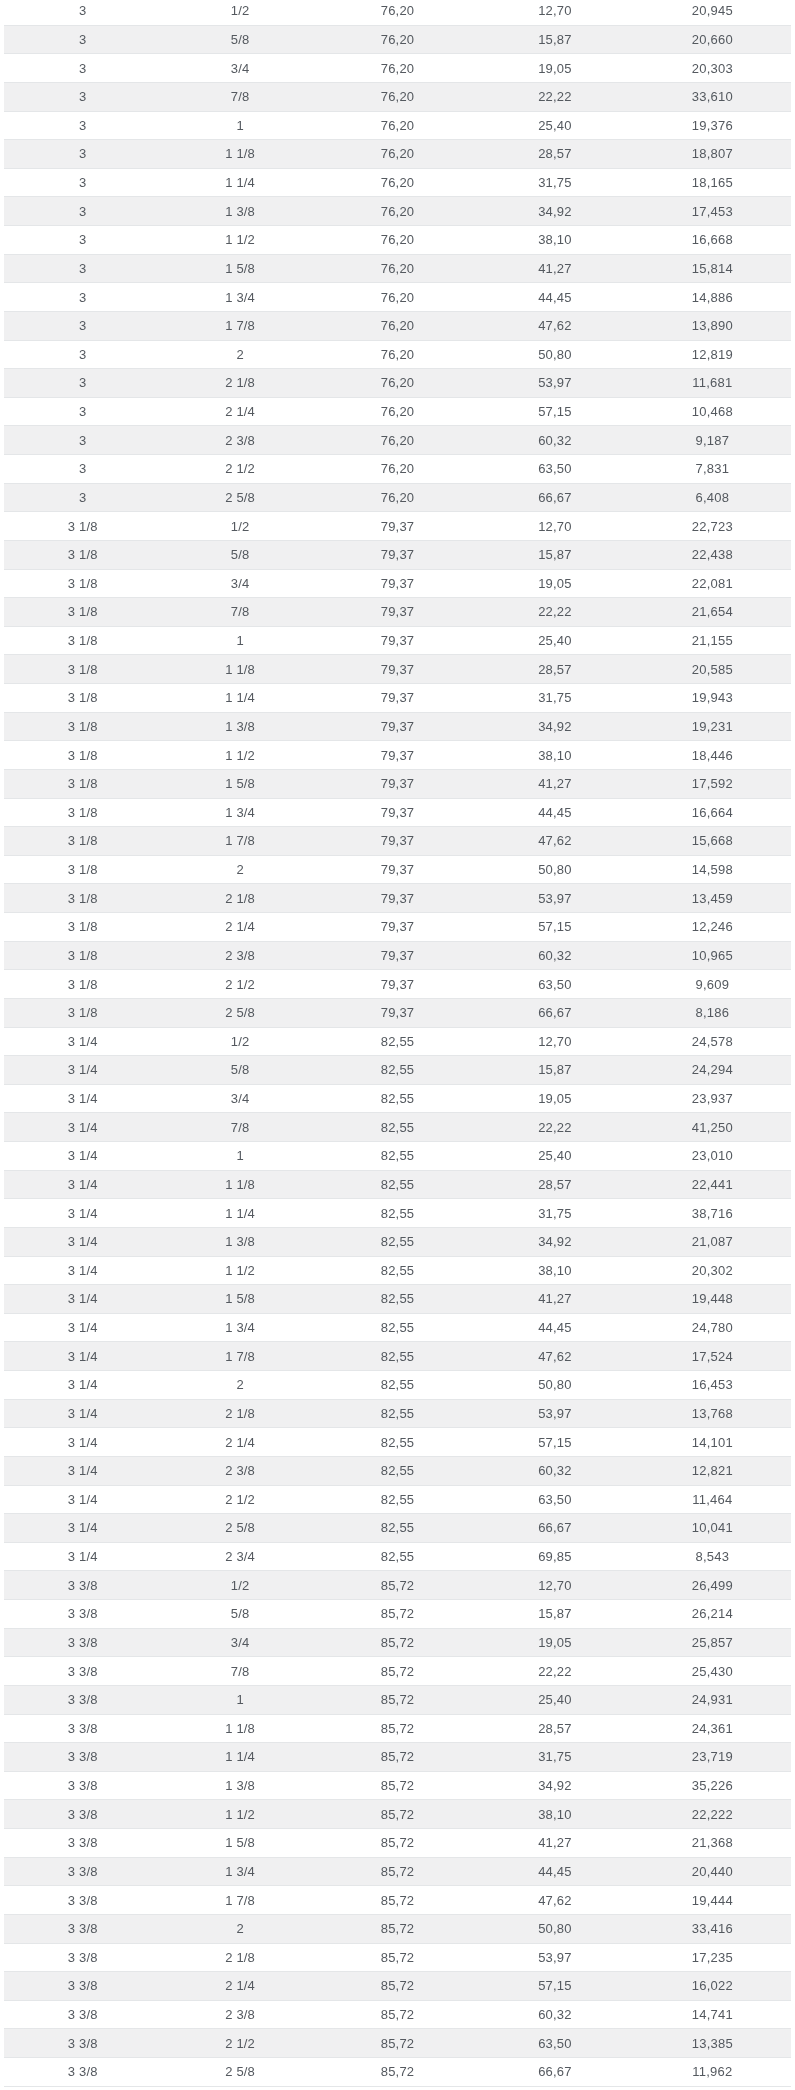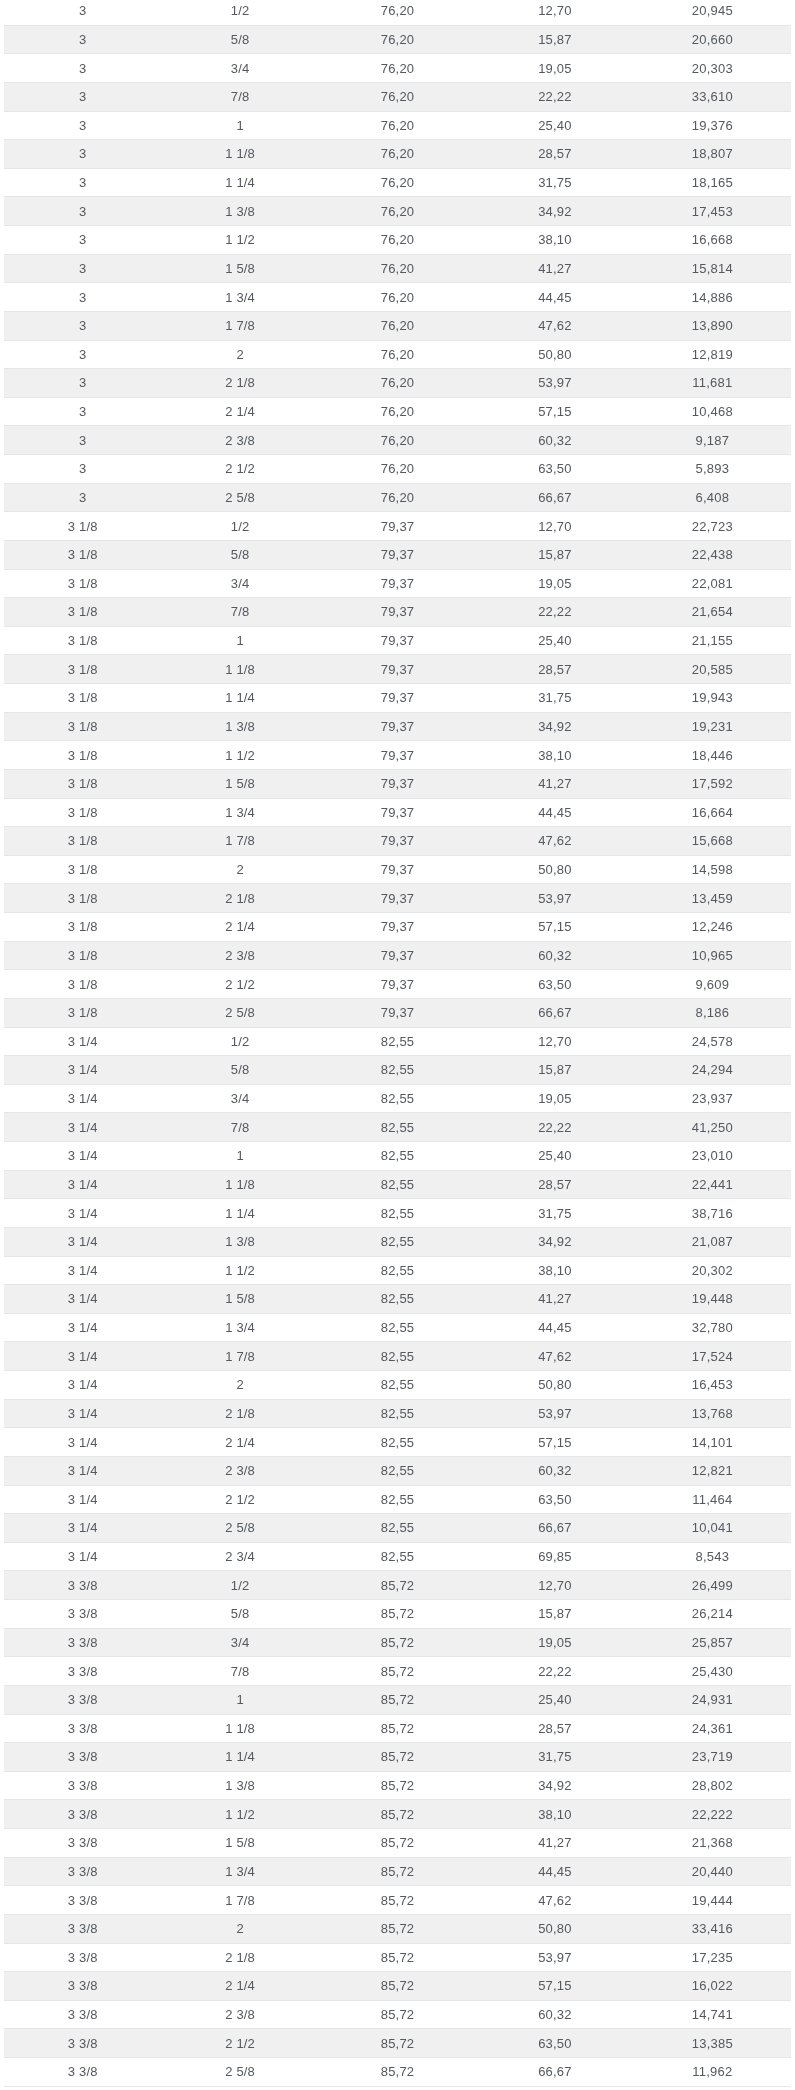--- a/index.html
+++ b/index.html
@@ -152,21 +152,21 @@
     <div class="cell">2 3/8</div>
     <div class="cell">76,20</div>
     <div class="cell">60,32</div>
     <div class="cell">9,187</div>
   </div>
     <div class="row">
     <div class="cell">3</div>
     <div class="cell">2 1/2</div>
     <div class="cell">76,20</div>
     <div class="cell">63,50</div>
-    <div class="cell">5,893</div>
+    <div class="cell">7,831</div>
   </div>
     <div class="row">
     <div class="cell">3</div>
     <div class="cell">2 5/8</div>
     <div class="cell">76,20</div>
     <div class="cell">66,67</div>
     <div class="cell">6,408</div>
   </div>
     <div class="row">
     <div class="cell">3 1/8</div>
@@ -362,21 +362,21 @@
     <div class="cell">1 5/8</div>
     <div class="cell">82,55</div>
     <div class="cell">41,27</div>
     <div class="cell">19,448</div>
   </div>
     <div class="row">
     <div class="cell">3 1/4</div>
     <div class="cell">1 3/4</div>
     <div class="cell">82,55</div>
     <div class="cell">44,45</div>
-    <div class="cell">32,780</div>
+    <div class="cell">24,780</div>
   </div>
     <div class="row">
     <div class="cell">3 1/4</div>
     <div class="cell">1 7/8</div>
     <div class="cell">82,55</div>
     <div class="cell">47,62</div>
     <div class="cell">17,524</div>
   </div>
     <div class="row">
     <div class="cell">3 1/4</div>
@@ -474,21 +474,21 @@
     <div class="cell">1 1/4</div>
     <div class="cell">85,72</div>
     <div class="cell">31,75</div>
     <div class="cell">23,719</div>
   </div>
     <div class="row">
     <div class="cell">3 3/8</div>
     <div class="cell">1 3/8</div>
     <div class="cell">85,72</div>
     <div class="cell">34,92</div>
-    <div class="cell">28,802</div>
+    <div class="cell">35,226</div>
   </div>
     <div class="row">
     <div class="cell">3 3/8</div>
     <div class="cell">1 1/2</div>
     <div class="cell">85,72</div>
     <div class="cell">38,10</div>
     <div class="cell">22,222</div>
   </div>
     <div class="row">
     <div class="cell">3 3/8</div>

